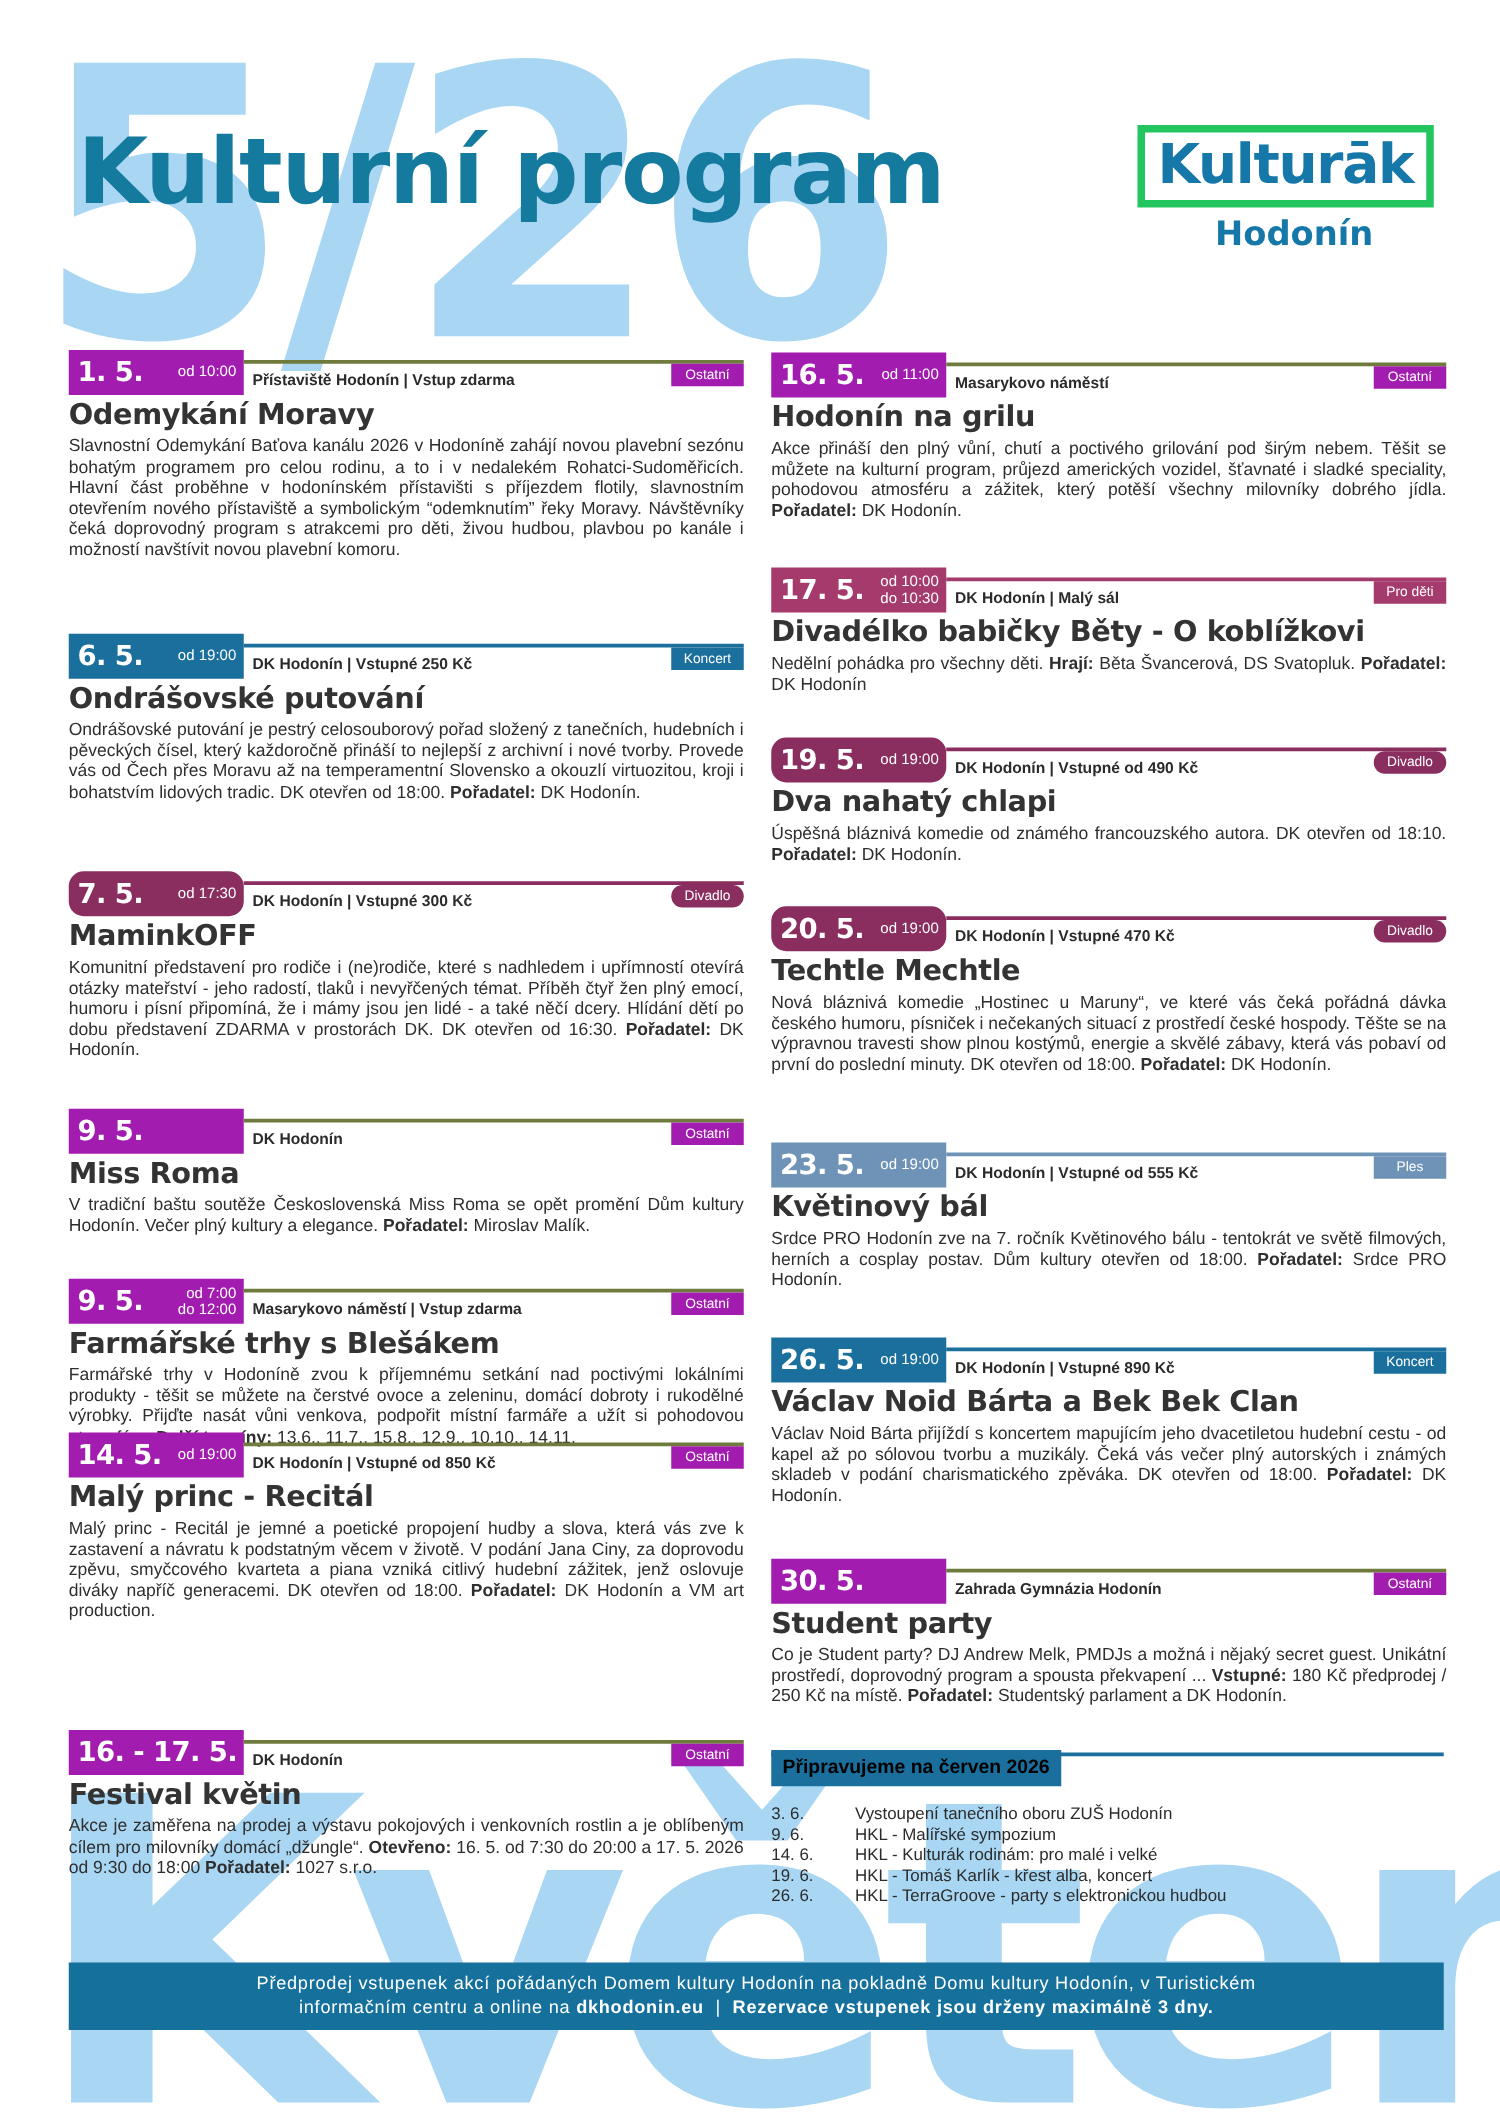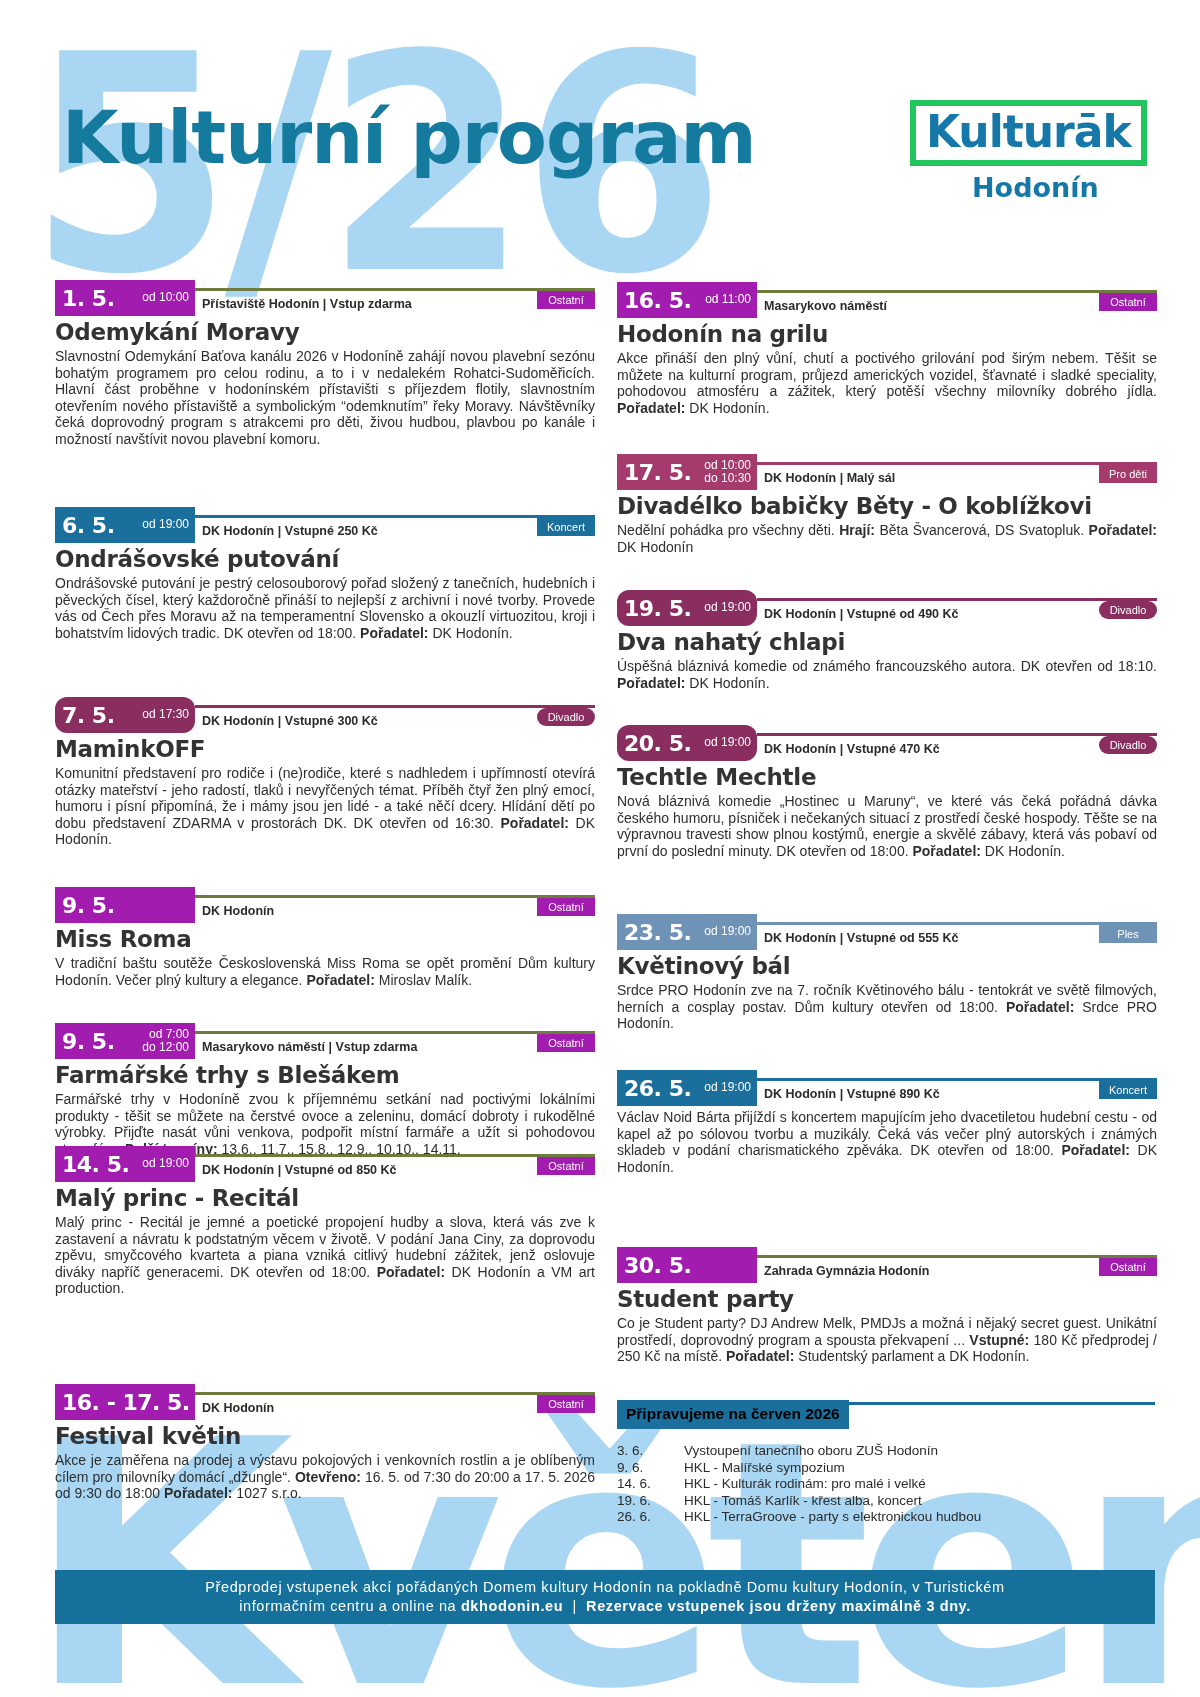--- a/index.html
+++ b/index.html
@@ -240,20 +240,21 @@
   <div class="event" style="top:788px">
     <div class="ev-head">
       <div class="date-box c-koncert">
         <span class="date">26. 5.</span>
         <span class="time single">od 19:00</span>
       </div>
       <div class="head-line l-koncert"></div>
       <div class="venue">DK Hodonín | Vstupné 890 Kč</div>
       <div class="cat c-koncert">Koncert</div>
     </div>
+    <div class="ev-title">Václav Noid Bárta a Bek Bek Clan</div>
     <div class="ev-desc"><span>Václav Noid Bárta přijíždí s koncertem mapujícím jeho dvacetiletou hudební cestu - od kapel až po sólovou tvorbu a muzikály. Čeká vás večer plný autorských i známých skladeb v podání charismatického zpěváka. DK otevřen od 18:00.</span> <b>Pořadatel:</b> <span>DK Hodonín.</span></div>
   </div>
 
   <div class="event" style="top:965px">
     <div class="ev-head">
       <div class="date-box c-ostatni">
         <span class="date">30. 5.</span>
       </div>
       <div class="head-line l-ostatni"></div>
       <div class="venue">Zahrada Gymnázia Hodonín</div>

